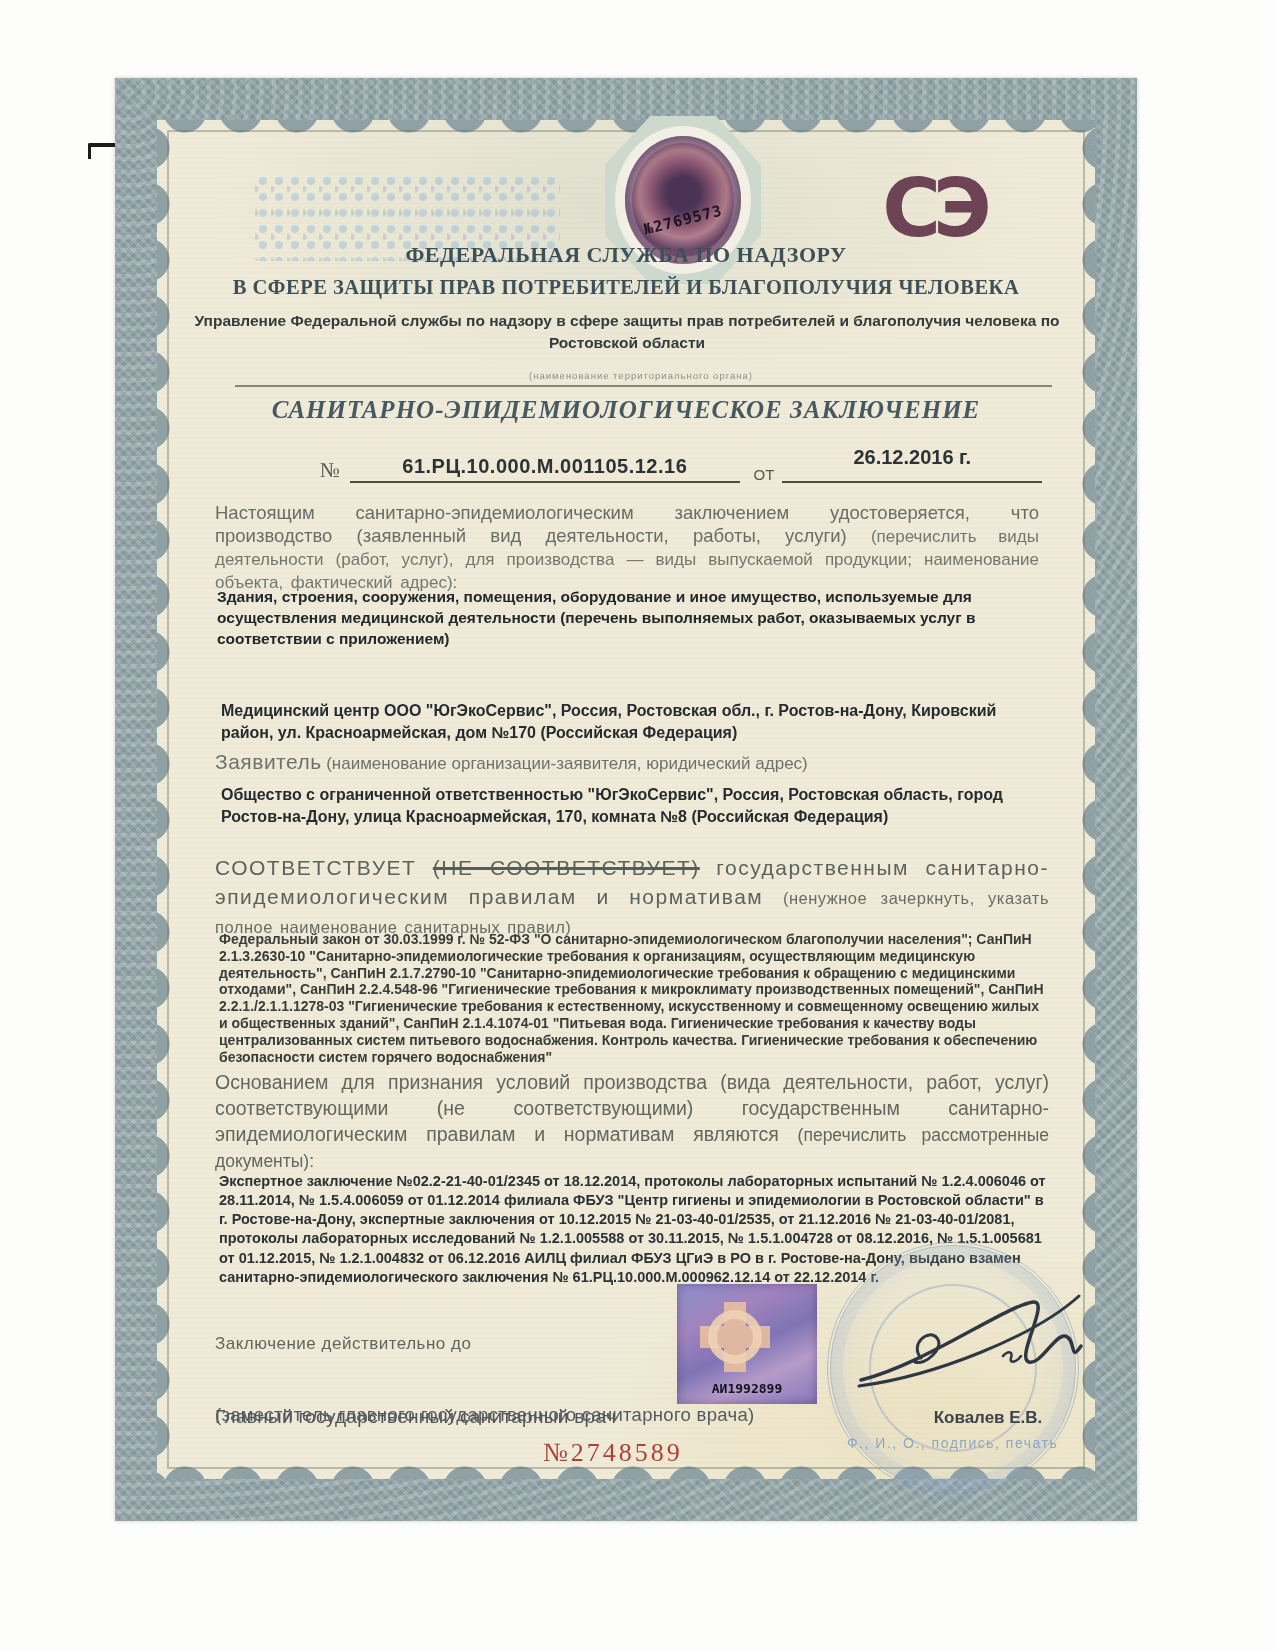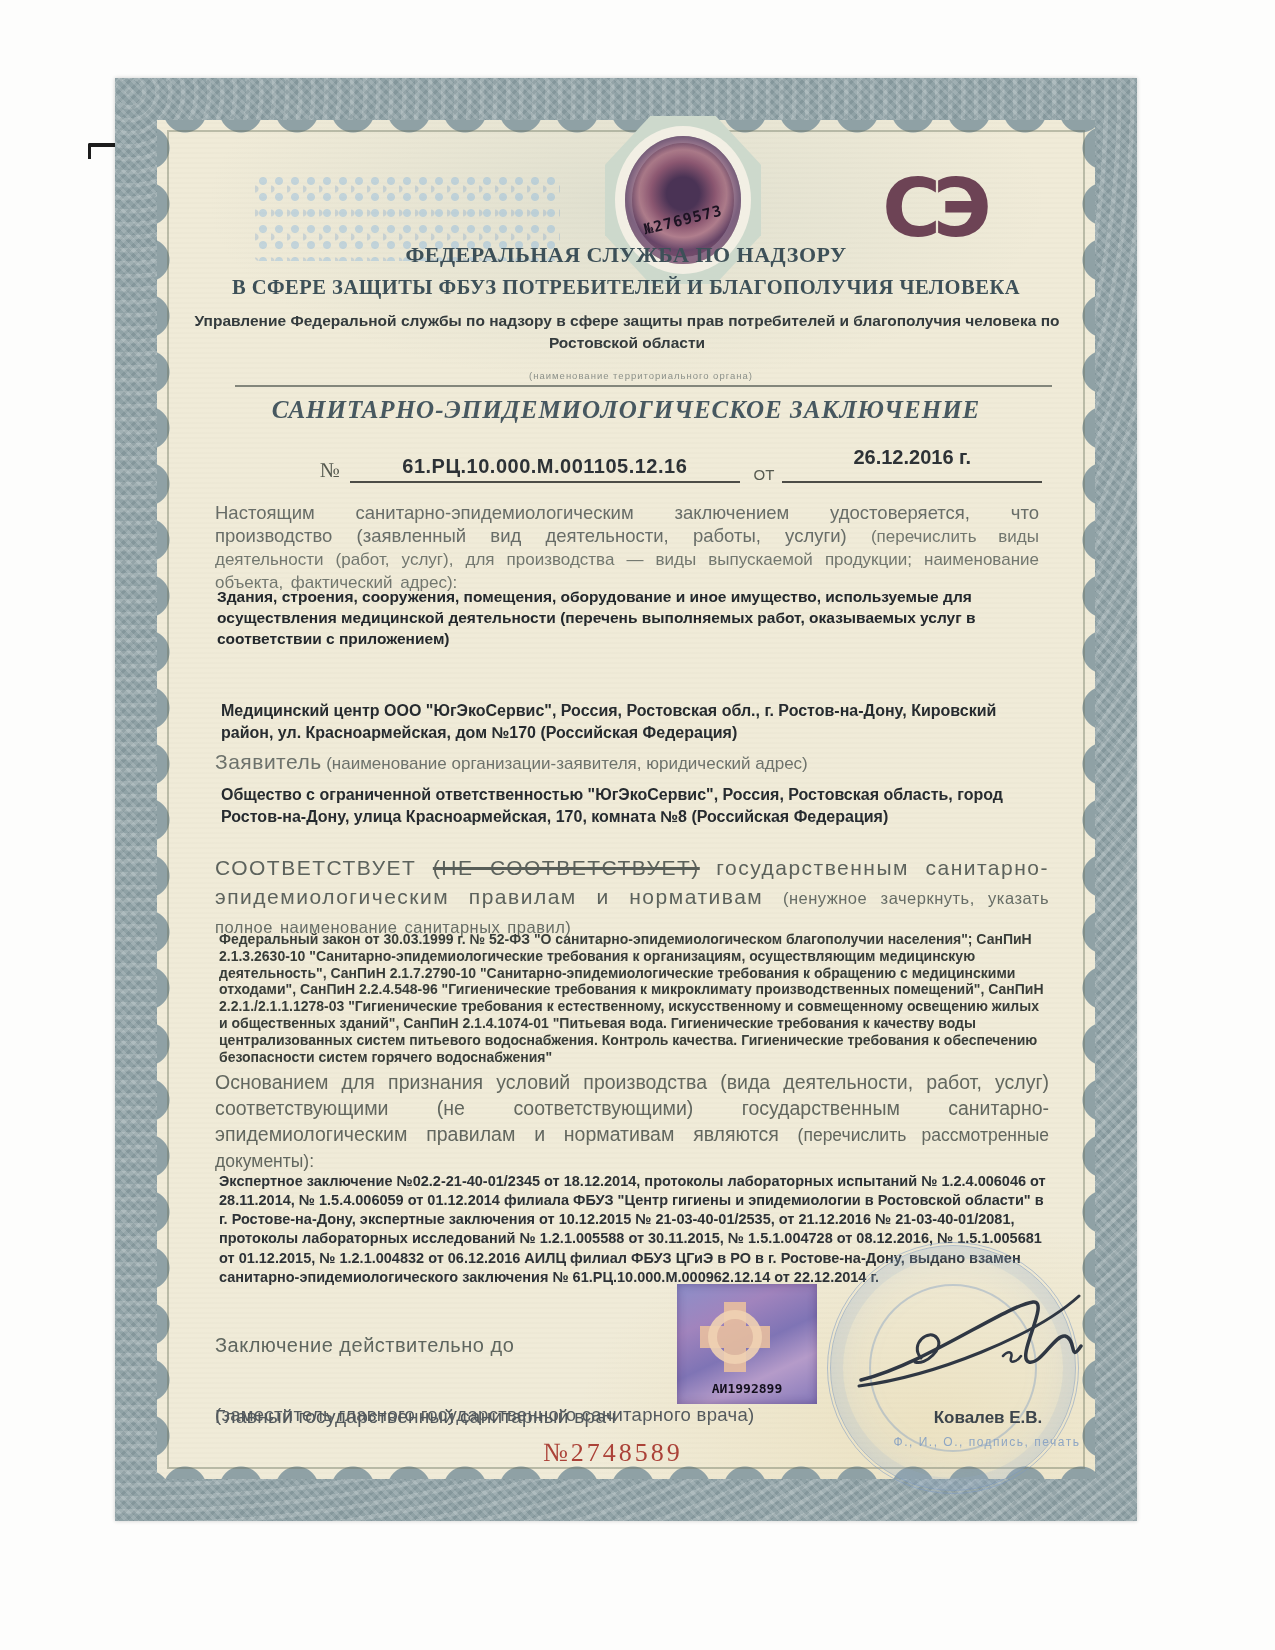--- a/index.html
+++ b/index.html
@@ -95,21 +95,21 @@
   .conforms .caption{font-size:16.5px;letter-spacing:.5px;word-spacing:2px;color:#676d66;}
 
   .regulations{position:absolute;left:104px;width:828px;top:853px;
         font-weight:bold;font-size:14px;line-height:1.2;color:#383d39;}
   .basis{position:absolute;left:100px;width:834px;top:992px;text-align:justify;
         font-size:19.5px;line-height:1.33;word-spacing:5px;color:#62675f;}
   .basis .paren{font-size:17.5px;word-spacing:2px;}
   .documents{position:absolute;left:104px;width:828px;top:1094px;
         font-weight:bold;font-size:14.5px;line-height:1.32;color:#2d3236;}
 
-  .valid-until{position:absolute;left:100px;top:1256px;font-size:20px;letter-spacing:.5px;color:#5f665f;}
+  .valid-until{position:absolute;left:100px;top:1256px;font-size:17px;letter-spacing:.5px;color:#5f665f;}
   .chief1{position:absolute;left:100px;top:1296px;font-size:19px;letter-spacing:.3px;color:#4f565a;margin-top:32px;}
   .chief2{position:absolute;left:100px;top:1326px;font-size:18.5px;letter-spacing:.3px;color:#545a5e;}
 
   .holo2{position:absolute;left:562px;top:1206px;width:140px;height:120px;
         background:linear-gradient(155deg,#8b8fc9 0%,#a184bd 28%,#7f74b5 52%,#b59bc9 72%,#8579ba 100%);
         box-shadow:inset 0 0 10px rgba(60,30,90,.4);}
   .holo2-cross{position:absolute;left:23px;top:18px;width:70px;height:70px;
         background:
           linear-gradient(#eec39e,#eec39e) center/100% 22px no-repeat,
           linear-gradient(#eec39e,#eec39e) center/22px 100% no-repeat;opacity:.85;}
@@ -118,22 +118,22 @@
   .holo2-num{position:absolute;left:0;right:0;bottom:8px;text-align:center;
         font-family:"DejaVu Sans Mono",monospace;font-weight:bold;font-size:13px;color:#14101e;}
 
   .stamp{position:absolute;left:712px;top:1164px;width:252px;height:252px;border-radius:50%;
         border:4px double rgba(125,155,195,.55);box-sizing:border-box;
         box-shadow:inset 0 0 0 12px rgba(150,175,210,.15), inset 0 0 45px rgba(150,175,210,.28);}
   .stamp-inner{position:absolute;inset:38px;border:2px solid rgba(125,155,195,.40);border-radius:50%;}
   .signature-svg{position:absolute;left:740px;top:1194px;width:230px;height:132px;}
   .signer-name{position:absolute;left:768px;top:1330px;width:210px;text-align:center;
         font-weight:bold;font-size:17px;color:#3c444b;}
-  .signer-caption{position:absolute;left:732px;top:1357px;width:280px;text-align:center;
-        font-size:12px;letter-spacing:1.5px;color:#8ea6c3;}
+  .signer-caption{position:absolute;left:732px;top:1357px;width:280px;text-align:left;
+        font-size:14px;letter-spacing:1.5px;color:#8ea6c3;}
 
   .blank-number{position:absolute;left:428px;top:1360px;
         font-family:"Liberation Serif",serif;font-size:26px;letter-spacing:3px;color:#ab4238;}
 </style>
 </head>
 <body>
 
 <div class="page">
   <div class="artifact"></div>
 
@@ -149,21 +149,21 @@
 
     <div class="seal">
       <div class="seal-white"></div>
       <div class="seal-core"></div>
       <div class="seal-num">№2769573</div>
     </div>
 
     <div class="se-logo">СЭ</div>
 
     <div class="agency1">ФЕДЕРАЛЬНАЯ СЛУЖБА ПО НАДЗОРУ</div>
-    <div class="agency2">В СФЕРЕ ЗАЩИТЫ ФБУЗ ПОТРЕБИТЕЛЕЙ И БЛАГОПОЛУЧИЯ  ЧЕЛОВЕКА</div>
+    <div class="agency2">В СФЕРЕ ЗАЩИТЫ ПРАВ ПОТРЕБИТЕЛЕЙ И БЛАГОПОЛУЧИЯ  ЧЕЛОВЕКА</div>
     <div class="dept">Управление Федеральной службы по надзору в сфере защиты прав потребителей и благополучия человека по Ростовской области</div>
     <div class="org-caption">(наименование территориального органа)</div>
     <div class="sep-line"></div>
 
     <div class="doc-title">САНИТАРНО-ЭПИДЕМИОЛОГИЧЕСКОЕ ЗАКЛЮЧЕНИЕ</div>
 
     <div class="num-row">
       <span class="num-label">№</span>
       <span class="num-field">61.РЦ.10.000.М.001105.12.16</span>
       <span class="date-label">от</span>

